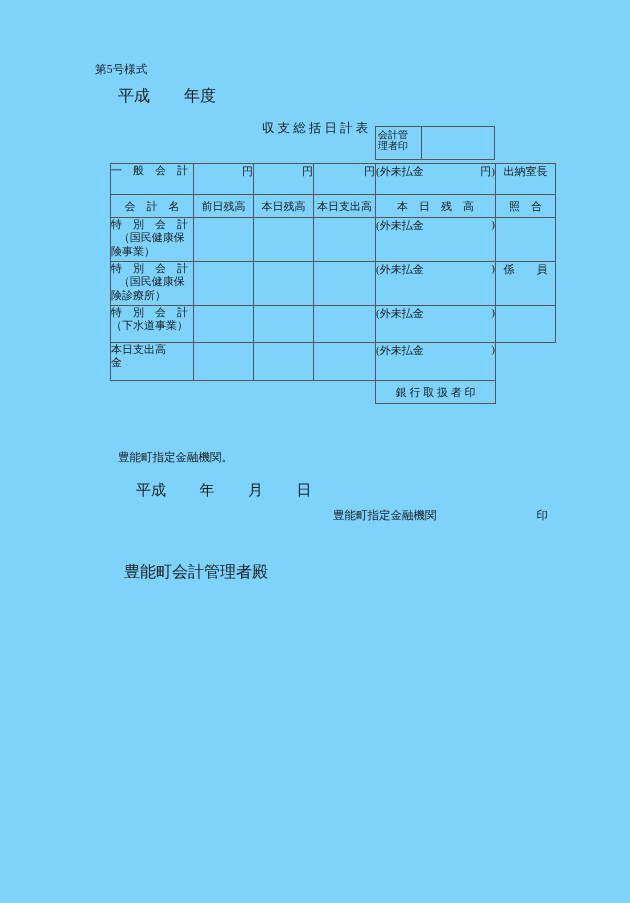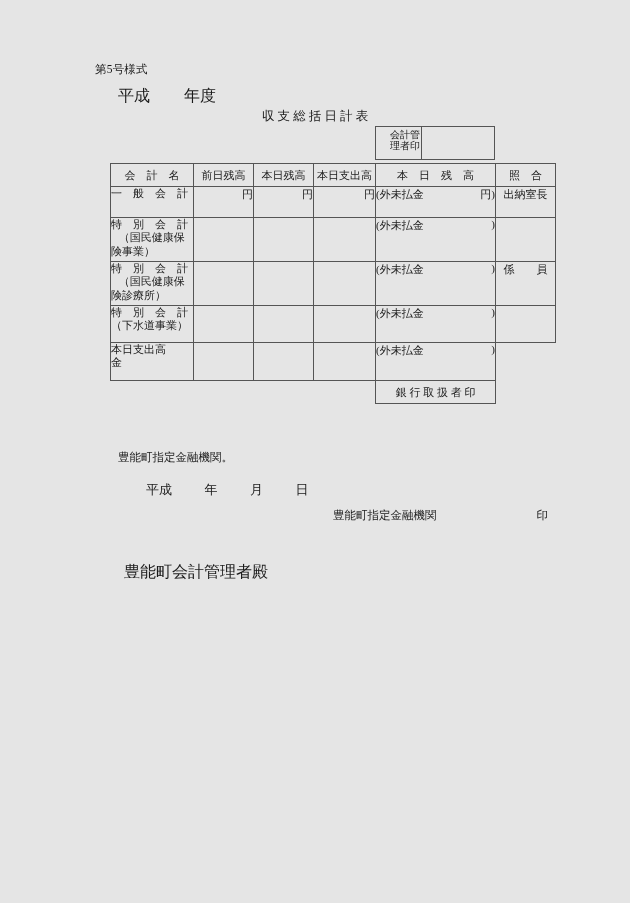--- a/index.html
+++ b/index.html
@@ -13,54 +13,53 @@
     position: relative;
     font-family: "Liberation Serif", "DejaVu Serif", serif;
     color: #1a1a1a;
     overflow: hidden;
   }
   .page {
     position: absolute;
     left: 0; top: 0;
     width: 630px;
     height: 903px;
-    background: #e5e5e5;
+    background: #7dd3fc;
   }
   .abs { position: absolute; }
 
   
   #form-no {
     left: 95px; top: 62px;
     font-size: 11.5px;
     letter-spacing: 0.2px;
     white-space: nowrap;
   }
   #fiscal-year-line {
     left: 118px; top: 86px;
     font-size: 16px;
     white-space: nowrap;
   }
   #fiscal-year-line .gap { display: inline-block; width: 26px; }
 
   #doc-title {
-    left: 0; top: 108px;
+    left: 0; top: 120px;
     width: 630px;
     text-align: center;
     font-size: 12.5px;
     white-space: nowrap;
   }
 
   
   #seal-box {
     left: 375px; top: 126px;
     width: 120px; height: 34px;
     border: 1px solid #555;
     box-sizing: border-box;
     display: flex;
-    text-align: right;
   }
   #seal-box .seal-label {
     width: 46px;
     border-right: 1px solid #555;
     box-sizing: border-box;
     font-size: 10px;
     line-height: 1.12;
     padding: 2px 1px 0 2px;
     letter-spacing: 0px;
   }
@@ -136,22 +135,22 @@
     line-height: 22px;
   }
 
   
   #statement-line {
     left: 118px; top: 450px;
     font-size: 11.5px;
     white-space: nowrap;
   }
   #date-line {
-    left: 146px; top: 481px;
-    font-size: 13px;
+    left: 136px; top: 481px;
+    font-size: 15px;
     white-space: nowrap;
   }
   #date-line .gap { display: inline-block; width: 26px; }
 
   #bank-line {
     left: 333px; top: 508px;
     width: 215px;
     font-size: 11.5px;
     white-space: nowrap;
   }
@@ -191,40 +190,40 @@
       <col class="c-name">
         <col class="c-prev">
         <col class="c-today">
       <col class="c-exp">
         <col class="c-bal">
         <col class="c-check">
     </colgroup>
     <tbody>
 
       <tr>
+        <td class="acct-name r-general" rowspan="1">
+          <span class="l1">一　般　会　計</span>
+        </td>
+        <td class="yen">円</td>
+        <td class="yen">円</td>
+        <td class="yen">円</td>
+        <td class="bal-cell">
+          <span class="mipay">(外未払金</span>
+          <span class="mipay-end">円)</span>
+        </td>
+        <td class="chk-label">出納室長</td>
+      </tr>
+
+      <tr>
         <td class="hdr-cell">会　計　名</td>
         <td class="hdr-cell">前日残高</td>
         <td class="hdr-cell">本日残高</td>
         <td class="hdr-cell">本日支出高</td>
         <td class="hdr-cell">本　日　残　高</td>
         <td class="hdr-cell">照　合</td>
-      </tr>
-
-      <tr>
-        <td class="acct-name r-general" rowspan="1">
-          <span class="l1">一　般　会　計</span>
-        </td>
-        <td class="yen">円</td>
-        <td class="yen">円</td>
-        <td class="yen">円</td>
-        <td class="bal-cell">
-          <span class="mipay">(外未払金</span>
-          <span class="mipay-end">円)</span>
-        </td>
-        <td class="chk-label">出納室長</td>
       </tr>
 
       <tr>
         <td class="acct-name r-sp1">
           <span class="l1">特　別　会　計</span>
           <span class="l2 indent">（国民健康保</span>
           <span class="l2">険事業）</span>
         </td>
         <td></td>
         <td></td>

